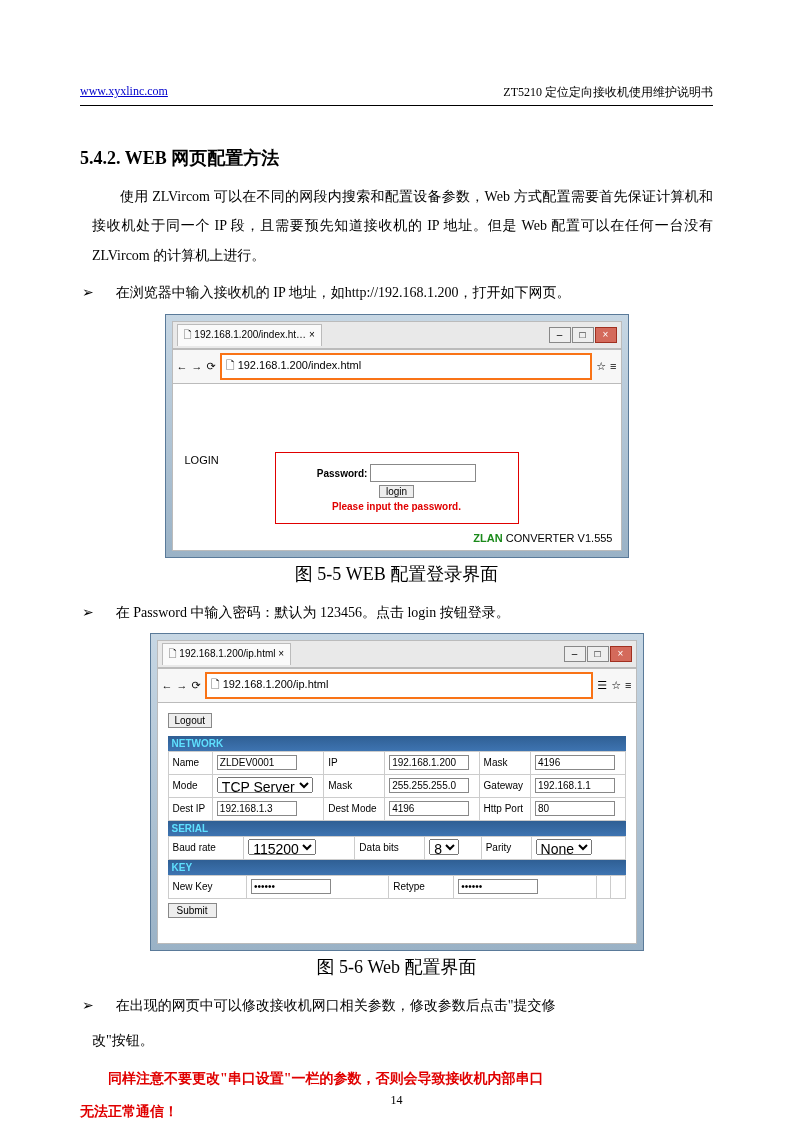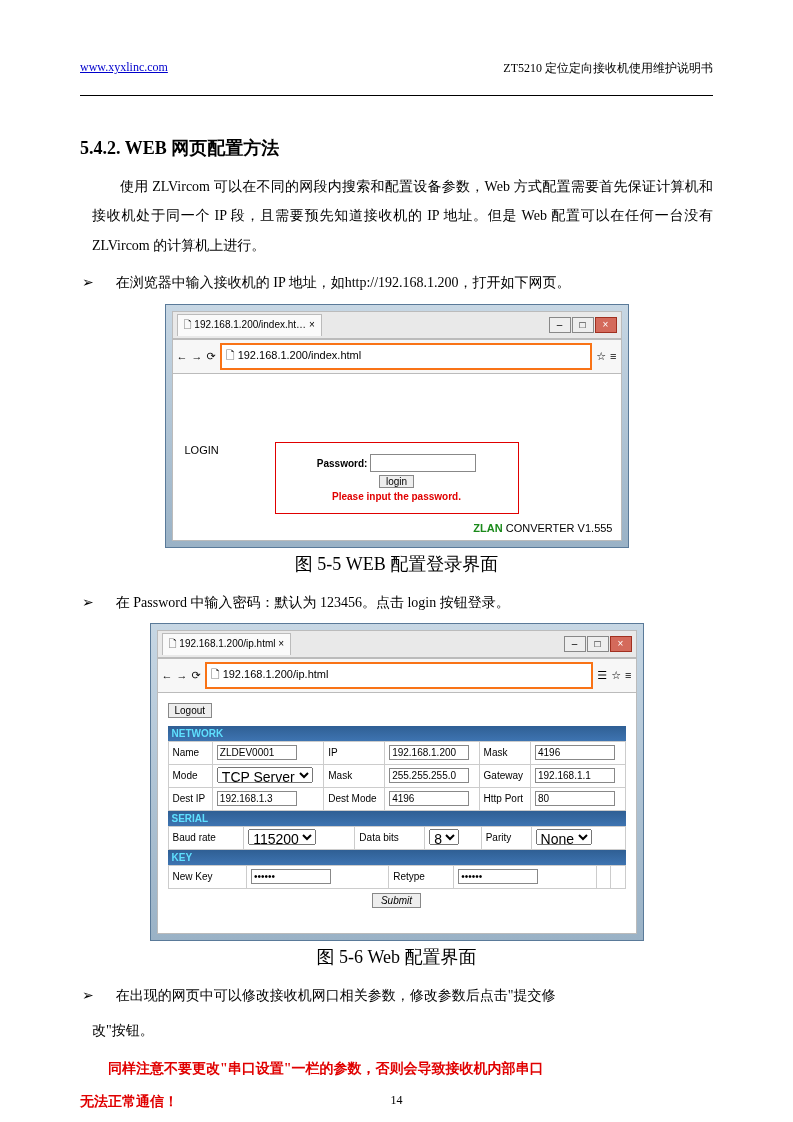--- a/index.html
+++ b/index.html
@@ -11,22 +11,23 @@
     height: 1122px;
     position: relative;
     box-sizing: border-box;
     padding: 60px 80px 40px 80px;
   }
   .hdr {
     display: flex;
     justify-content: space-between;
     font-size: 12px;
     border-bottom: 1px solid #000;
-    padding-bottom: 18px;
+    padding-bottom: 4px;
     margin-bottom: 40px;
+    margin-top: 24px;
   }
   .hdr a { color: #0000cc; text-decoration: underline; }
   h2 {
     font-size: 18px;
     font-weight: bold;
     margin: 0 0 12px 0;
     font-family: "SimSun","宋体", "Times New Roman", serif;
   }
   p.body {
     font-size: 14px;
@@ -124,21 +125,21 @@
     display:inline-block; margin-bottom:8px;
   }
   .sec-hdr {
     background:linear-gradient(#2f5f94,#3e74b1); color:#5fe0ff;
     font-weight:bold; padding:2px 4px; font-size:10px;
   }
   table.cfg-t { width:100%; border-collapse:collapse; font-size:10px;}
   table.cfg-t td { border:1px solid #ccc; padding:2px 4px; height:18px; vertical-align:middle;}
   .inp { width:74px; height:13px; font-size:10px; border:1px solid #888; padding:0 2px;}
   .sel { font-size:14px; height:16px;}
-  .submit-row { text-align:center; padding:6px 0;font-style:italic;}
+  .submit-row { padding:6px 0;}
   .submit-btn { font-size:10px; padding:1px 8px; border:1px solid #888; background:#eee;}
 </style>
 </head>
 <body>
 
 <div class="hdr">
   <a>www.xyxlinc.com</a>
   <span>ZT5210 定位定向接收机使用维护说明书</span>
 </div>
 

